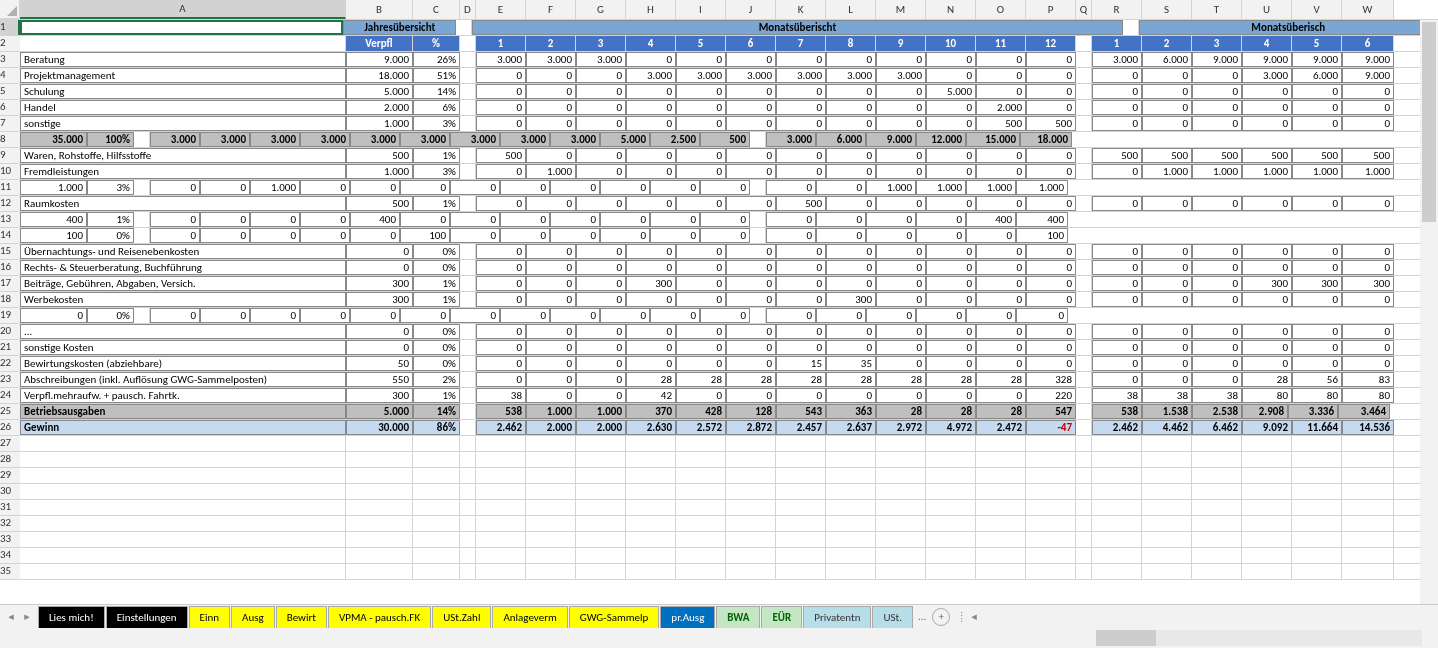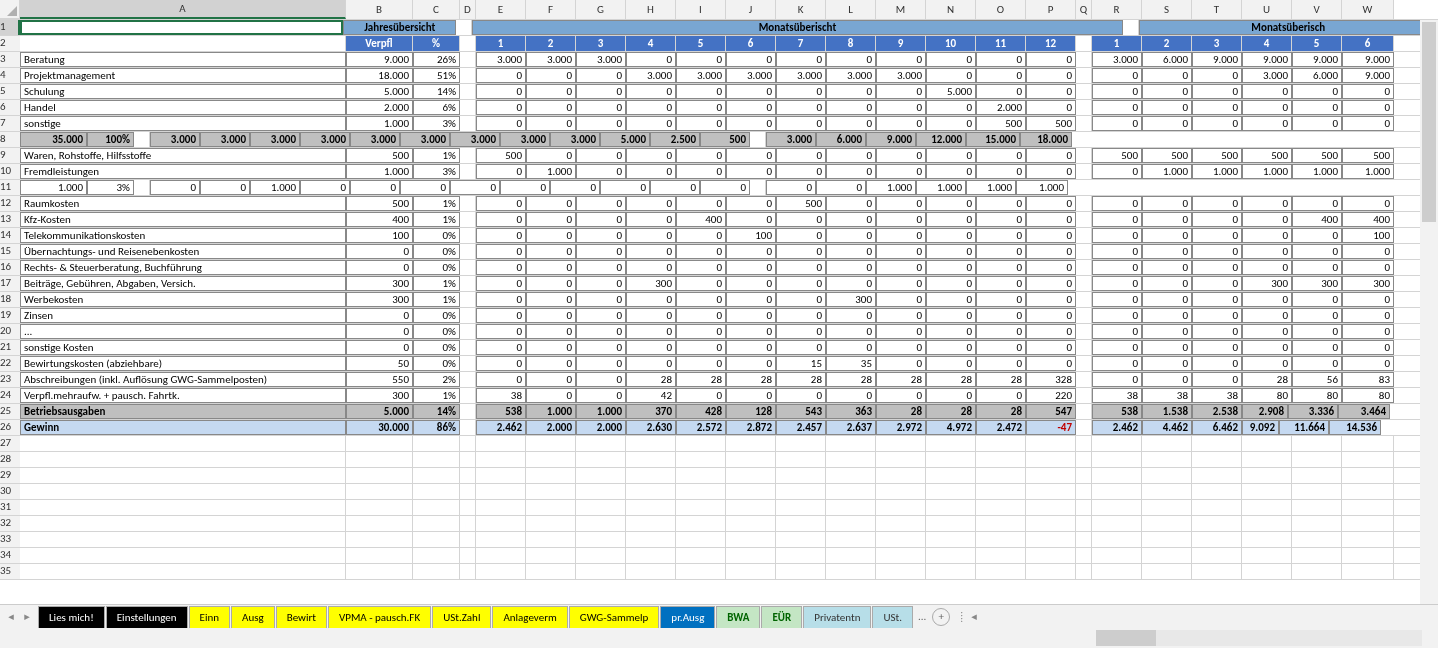--- a/index.html
+++ b/index.html
@@ -376,21 +376,20 @@
         <div class="cell wQ"></div>
         <div class="cell num bord " style="width:50px">0</div>
         <div class="cell num bord " style="width:50px">0</div>
         <div class="cell num bord " style="width:50px">0</div>
         <div class="cell num bord " style="width:50px">0</div>
         <div class="cell num bord " style="width:50px">0</div>
         <div class="cell num bord " style="width:52px">0</div>
       </div>
       <div class="row">
         <div class="rowhdr">13</div>
-        <div class="cell txt wA bord ">Kfz-Kosten</div>
         <div class="cell num wB bord ">400</div>
         <div class="cell num wC bord ">1%</div>
         <div class="cell wD"></div>
         <div class="cell num wMon bord ">0</div>
         <div class="cell num wMon bord ">0</div>
         <div class="cell num wMon bord ">0</div>
         <div class="cell num wMon bord ">0</div>
         <div class="cell num wMon bord ">400</div>
         <div class="cell num wMon bord ">0</div>
         <div class="cell num wMon bord ">0</div>
@@ -402,21 +401,20 @@
         <div class="cell wQ"></div>
         <div class="cell num bord " style="width:50px">0</div>
         <div class="cell num bord " style="width:50px">0</div>
         <div class="cell num bord " style="width:50px">0</div>
         <div class="cell num bord " style="width:50px">0</div>
         <div class="cell num bord " style="width:50px">400</div>
         <div class="cell num bord " style="width:52px">400</div>
       </div>
       <div class="row">
         <div class="rowhdr">14</div>
-        <div class="cell txt wA bord ">Telekommunikationskosten</div>
         <div class="cell num wB bord ">100</div>
         <div class="cell num wC bord ">0%</div>
         <div class="cell wD"></div>
         <div class="cell num wMon bord ">0</div>
         <div class="cell num wMon bord ">0</div>
         <div class="cell num wMon bord ">0</div>
         <div class="cell num wMon bord ">0</div>
         <div class="cell num wMon bord ">0</div>
         <div class="cell num wMon bord ">100</div>
         <div class="cell num wMon bord ">0</div>
@@ -532,21 +530,20 @@
         <div class="cell wQ"></div>
         <div class="cell num bord " style="width:50px">0</div>
         <div class="cell num bord " style="width:50px">0</div>
         <div class="cell num bord " style="width:50px">0</div>
         <div class="cell num bord " style="width:50px">0</div>
         <div class="cell num bord " style="width:50px">0</div>
         <div class="cell num bord " style="width:52px">0</div>
       </div>
       <div class="row">
         <div class="rowhdr">19</div>
-        <div class="cell txt wA bord ">Zinsen</div>
         <div class="cell num wB bord ">0</div>
         <div class="cell num wC bord ">0%</div>
         <div class="cell wD"></div>
         <div class="cell num wMon bord ">0</div>
         <div class="cell num wMon bord ">0</div>
         <div class="cell num wMon bord ">0</div>
         <div class="cell num wMon bord ">0</div>
         <div class="cell num wMon bord ">0</div>
         <div class="cell num wMon bord ">0</div>
         <div class="cell num wMon bord ">0</div>
@@ -734,21 +731,21 @@
         <div class="cell num wMon bord gewinn-blue">2.457</div>
         <div class="cell num wMon bord gewinn-blue">2.637</div>
         <div class="cell num wMon bord gewinn-blue">2.972</div>
         <div class="cell num wMon bord gewinn-blue">4.972</div>
         <div class="cell num wMon bord gewinn-blue">2.472</div>
         <div class="cell num wMon bord gewinn-blue neg">-47</div>
         <div class="cell wQ"></div>
         <div class="cell num bord gewinn-blue" style="width:50px">2.462</div>
         <div class="cell num bord gewinn-blue" style="width:50px">4.462</div>
         <div class="cell num bord gewinn-blue" style="width:50px">6.462</div>
-        <div class="cell num bord gewinn-blue" style="width:37px">9.092</div>
+        <div class="cell num bord gewinn-blue" style="width:50px">9.092</div>
         <div class="cell num bord gewinn-blue" style="width:50px">11.664</div>
         <div class="cell num bord gewinn-blue" style="width:52px">14.536</div>
       </div>
     </div>
   <div id="emptyrows">
       <div class="row">
         <div class="rowhdr">27</div>
         <div class="cell" style="width:326px"></div>
         <div class="cell" style="width:67px"></div>
         <div class="cell" style="width:47px"></div>

